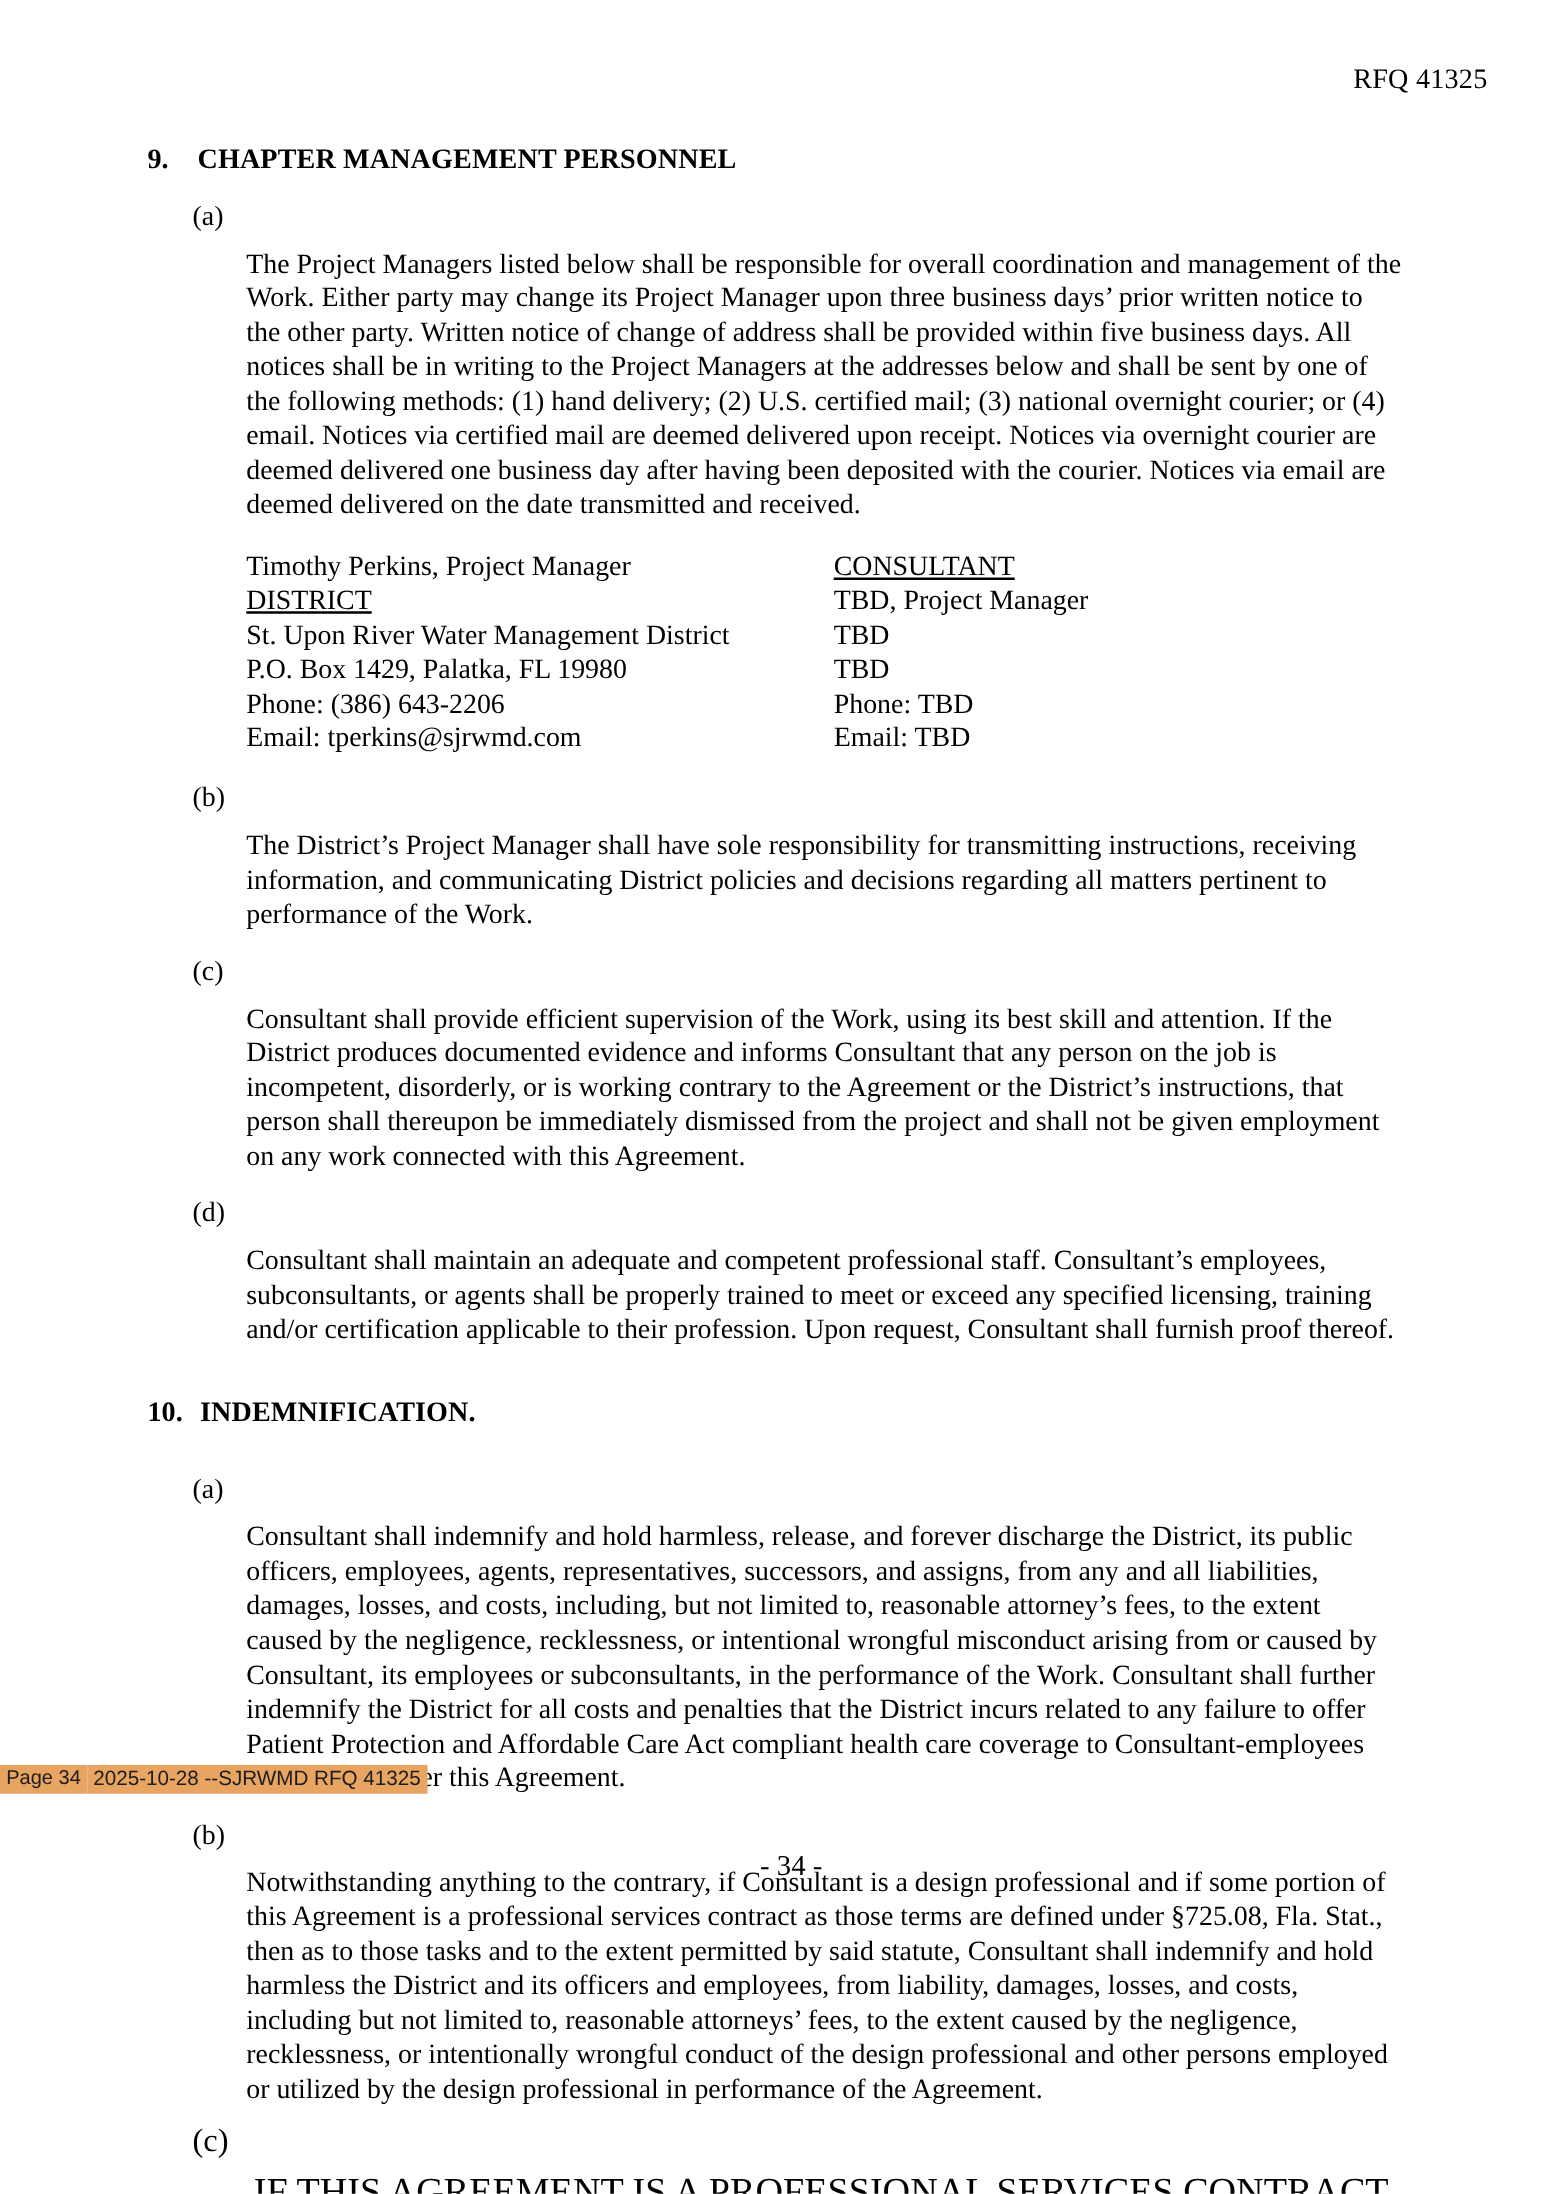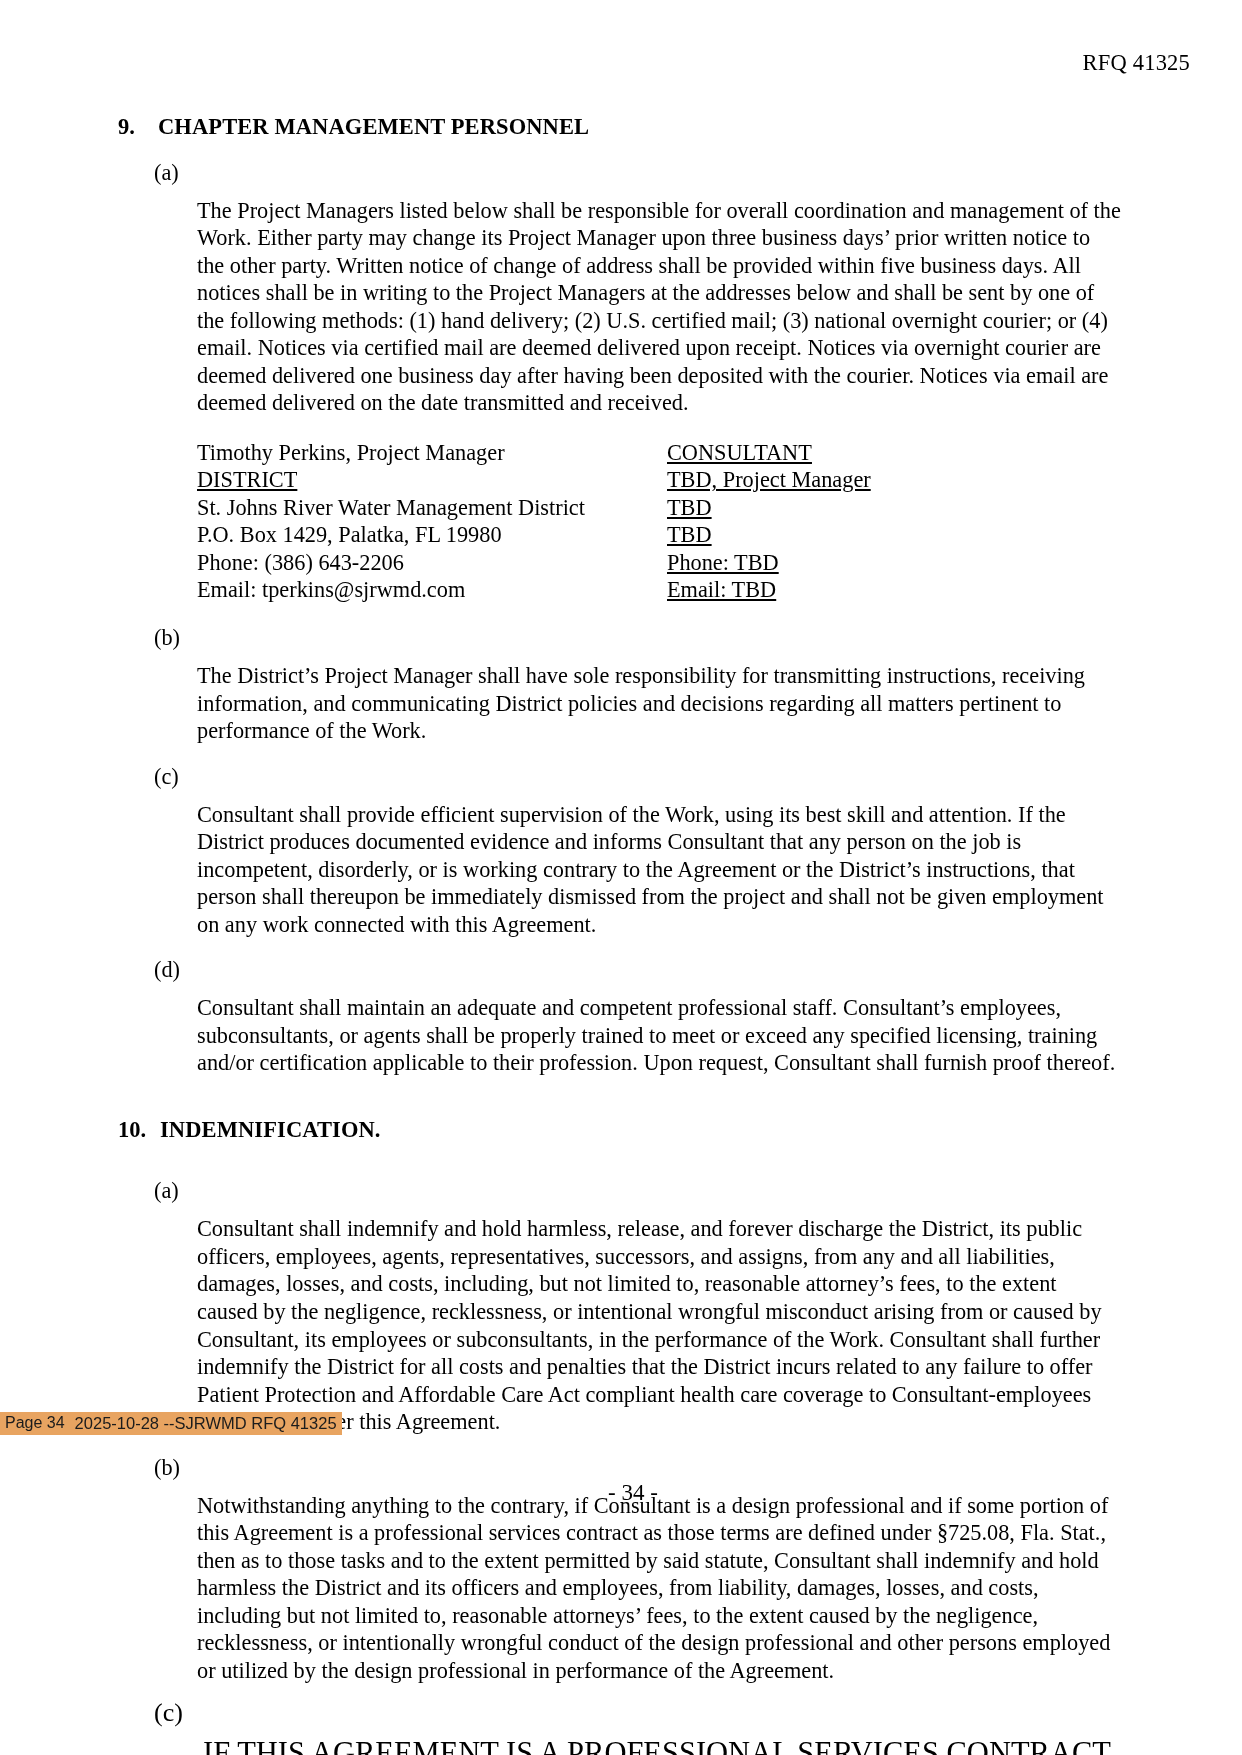--- a/index.html
+++ b/index.html
@@ -99,21 +99,21 @@
   .addr-block {
     display: flex;
     padding-left: 79px;
     font-size: 22.3px;
     line-height: 1.235;
   }
   .addr-col {
     flex: 0 0 auto;
   }
   .addr-col.district { width: 470px; }
-  .addr-col.consultant { width: 420px; text-decoration: underline; }
+  .addr-col.consultant { width: 420px; }
   .addr-head {
     text-decoration: underline;
     text-underline-offset: 2px;
   }
   .addr-line { white-space: nowrap; }
 
   
   .sp-12 { height: 12px; }
   .sp-18 { height: 18px; }
   .sp-20 { height: 20px; }
@@ -177,21 +177,21 @@
       <span class="marker">(a)</span>
       <span class="ptext">The Project Managers listed below shall be responsible for overall coordination and management of the Work. Either party may change its Project Manager upon three business days’ prior written notice to the other party. Written notice of change of address shall be provided within five business days. All notices shall be in writing to the Project Managers at the addresses below and shall be sent by one of the following methods: (1) hand delivery; (2) U.S. certified mail; (3) national overnight courier; or (4) email. Notices via certified mail are deemed delivered upon receipt. Notices via overnight courier are deemed delivered one business day after having been deposited with the courier. Notices via email are deemed delivered on the date transmitted and received.</span>
     </div>
 
     <div class="sp-22"></div>
 
     <div class="addr-block">
       <div class="addr-col district">
         <div class="addr-line">Timothy Perkins, Project Manager</div>
         <div class="addr-line addr-head">DISTRICT</div>
-        <div class="addr-line">St. Johns River Water Management District</div>
+        <div class="addr-line">St. Upon River Water Management District</div>
         <div class="addr-line">P.O. Box 1429, Palatka, FL 19980</div>
         <div class="addr-line">Phone: (386) 643-2206</div>
         <div class="addr-line">Email: tperkins@sjrwmd.com</div>
       </div>
       <div class="addr-col consultant">
         <div class="addr-line addr-head">CONSULTANT</div>
         <div class="addr-line">TBD, Project Manager</div>
         <div class="addr-line">TBD</div>
         <div class="addr-line">TBD</div>
         <div class="addr-line">Phone: TBD</div>

